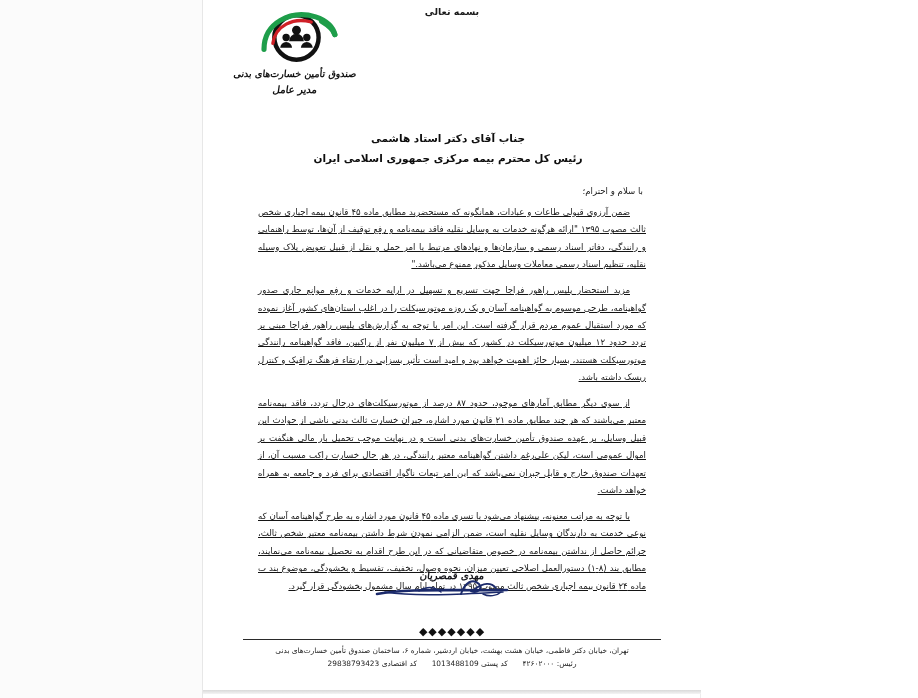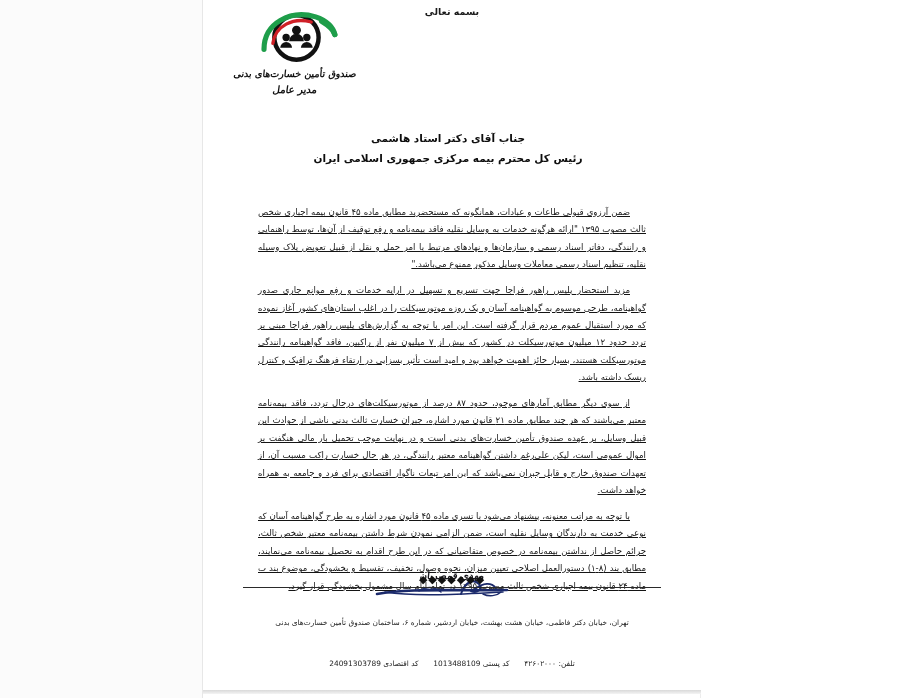--- a/index.html
+++ b/index.html
@@ -181,21 +181,20 @@
     width: 418px;
     height: 1px;
     background: #2a2a2a;
     margin: 2px auto 4px auto;
   }
   .footer-line {
     font-size: 7.4px;
     line-height: 13px;
     color: #232323;
     white-space: nowrap;
-    margin-top: 28px;
   }
   .footer-line .sp { display:inline-block; width: 10px; }
 </style>
 </head>
 <body>
 
 <div id="viewport">
 
   <div class="gutter-left"></div>
   <div class="gutter-right"></div>
@@ -225,20 +224,21 @@
       </svg>
       <div class="org-name">صندوق تأمین خسارت‌های بدنی</div>
       <div class="org-role">مدیر عامل</div>
     </div>
 
     <div class="addressee">
       <div class="line">جناب آقای دکتر استاد هاشمی</div>
       <div class="line">رئیس کل محترم بیمه مرکزی جمهوری اسلامی ایران</div>
     </div>
 
+    <div class="salutation">با سلام و احترام؛</div>
 
     <div class="body">
       <p class="para">ضمن آرزوی قبولی طاعات و عبادات، همانگونه که مستحضرید مطابق ماده ۴۵ قانون بیمه اجباری شخص ثالث مصوب ۱۳۹۵ "ارائه هرگونه خدمات به وسایل نقلیه فاقد بیمه‌نامه و رفع توقیف از آن‌ها، توسط راهنمایی و رانندگی، دفاتر اسناد رسمی و سازمان‌ها و نهادهای مرتبط با امر حمل و نقل از قبیل تعویض پلاک وسیله نقلیه، تنظیم اسناد رسمی معاملات وسایل مذکور ممنوع می‌باشد."</p>
       <p class="para">مزید استحضار پلیس راهور فراجا جهت تسریع و تسهیل در ارایه خدمات و رفع موانع جاری صدور گواهینامه، طرحی موسوم به گواهینامه آسان و یک روزه موتورسیکلت را در اغلب استان‌های کشور آغاز نموده که مورد استقبال عموم مردم قرار گرفته است. این امر با توجه به گزارش‌های پلیس راهور فراجا مبنی بر تردد حدود ۱۲ میلیون موتورسیکلت در کشور که بیش از ۷ میلیون نفر از راکبین، فاقد گواهینامه رانندگی موتورسیکلت هستند، بسیار حائز اهمیت خواهد بود و امید است تأثیر بسزایی در ارتقاء فرهنگ ترافیک و کنترل ریسک داشته باشد.</p>
       <p class="para">از سوی دیگر مطابق آمارهای موجود، حدود ۸۷ درصد از موتورسیکلت‌های درحال تردد، فاقد بیمه‌نامه معتبر می‌باشند که هر چند مطابق ماده ۲۱ قانون مورد اشاره، جبران خسارت ثالث بدنی ناشی از حوادث این قبیل وسایل، بر عهده صندوق تأمین خسارت‌های بدنی است و در نهایت موجب تحمیل بار مالی هنگفت بر اموال عمومی است، لیکن علی‌رغم داشتن گواهینامه معتبر رانندگی، در هر حال خسارت راکب مسبب آن، از تعهدات صندوق خارج و قابل جبران نمی‌باشد که این امر تبعات ناگوار اقتصادی برای فرد و جامعه به همراه خواهد داشت.</p>
       <p class="para">با توجه به مراتب معنونه، پیشنهاد می‌شود با تسری ماده ۴۵ قانون مورد اشاره به طرح گواهینامه آسان که نوعی خدمت به دارندگان وسایل نقلیه است، ضمن الزامی نمودن شرط داشتن بیمه‌نامه معتبر شخص ثالث، جرائم حاصل از نداشتن بیمه‌نامه در خصوص متقاضیانی که در این طرح اقدام به تحصیل بیمه‌نامه می‌نمایند، مطابق بند (۸-۱) دستورالعمل اصلاحی تعیین میزان، نحوه وصول، تخفیف، تقسیط و بخشودگی، موضوع بند ب ماده ۲۴ قانون بیمه اجباری شخص ثالث مصوب ۱۳۹۵ در تمام ایام سال مشمول بخشودگی قرار گیرد.</p>
     </div>
 
     <div class="sign-wrap">
       <div class="sign-area">
@@ -254,27 +254,27 @@
           </g>
         </svg>
       </div>
     </div>
 
     <div class="footer">
       <div class="diamonds">◆◆◆◆◆◆◆</div>
       <div class="footer-rule"></div>
       <div class="footer-line">تهران، خیابان دکتر فاطمی، خیابان هشت بهشت، خیابان اردشیر، شماره ۶، ساختمان صندوق تأمین خسارت‌های بدنی</div>
       <div class="footer-line">
-        <span>تلفن:</span>
+        <span>رئیس:</span>
         <span>۴۲۶۰۲۰۰۰</span>
         <span class="sp"></span>
         <span>کد پستی</span>
         <span>1013488109</span>
         <span class="sp"></span>
         <span>کد اقتصادی</span>
-        <span>24091303789</span>
+        <span>29838793423</span>
       </div>
     </div>
 
   </div>
 
   <div class="page-shadow-bottom"></div>
 </div>
 
 </body></html>

